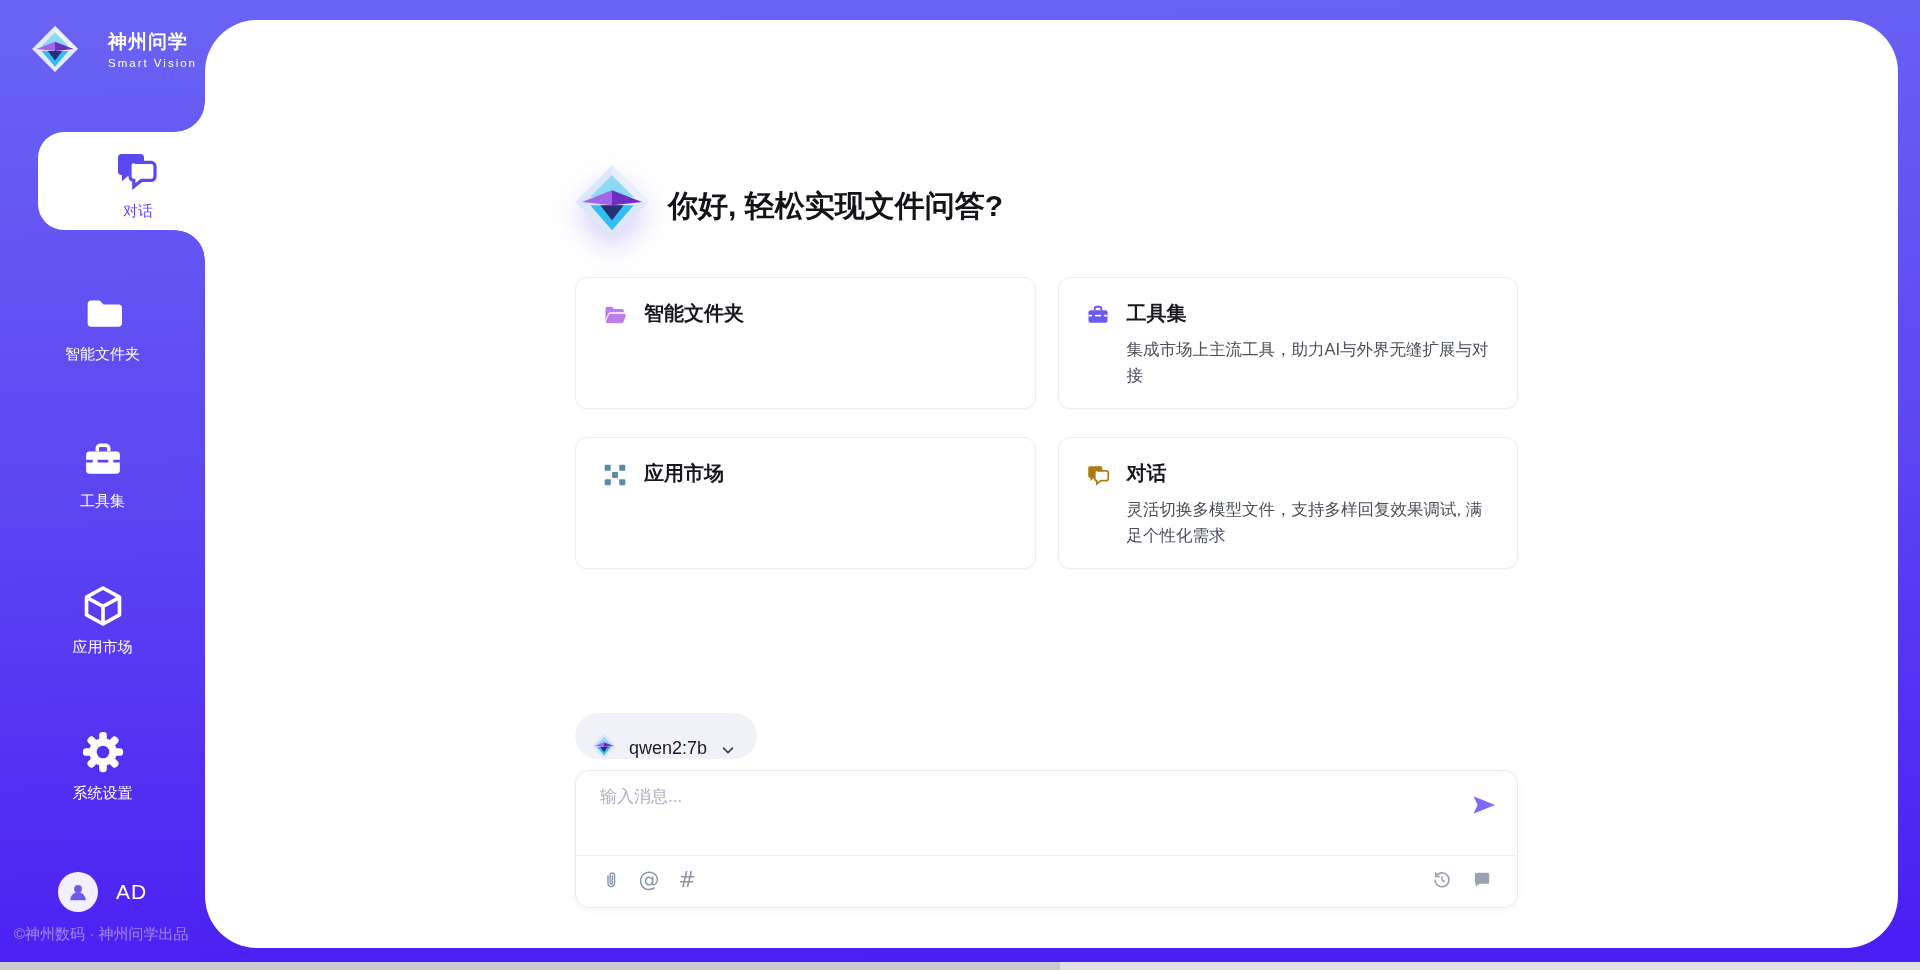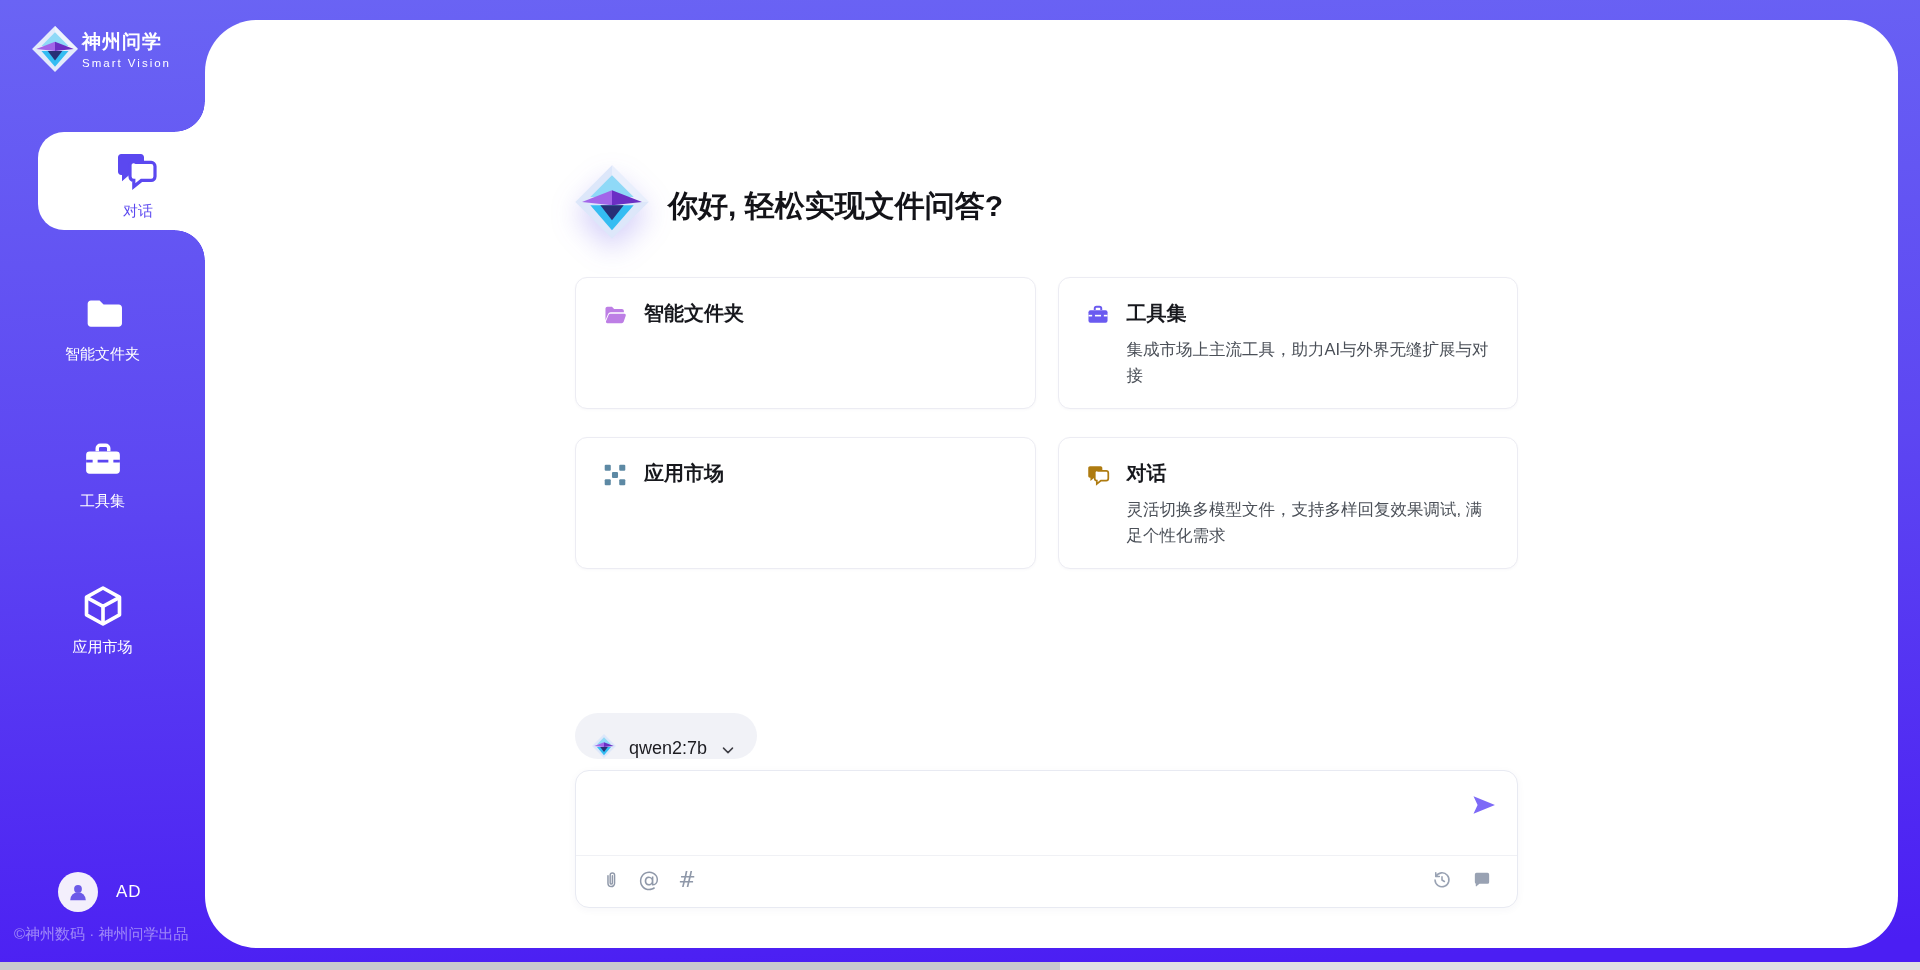--- a/index.html
+++ b/index.html
@@ -11,21 +11,21 @@
     background:linear-gradient(178deg,#6a64f4 0%,#5d46f2 48%,#4b1ef3 97%);
   }
 
   
   .main-panel{
     position:absolute; left:205px; top:20px; width:1693px; height:928px;
     background:#ffffff; border-radius:52px;
   }
 
   
-  .brand{ position:absolute; left:30px; top:24px; display:flex; align-items:center; gap:2px; }
+  .brand{ position:absolute; left:30px; top:24px; display:flex; align-items:center; gap:28px; }
   .brand .gem{ width:50px; height:50px; }
   .brand-name{ color:#ffffff; font-size:19px; font-weight:700; letter-spacing:1px; }
   .brand-sub{ color:#ffffff; font-size:11.5px; letter-spacing:2px; margin-top:2px; }
 
   
   .tab-active{
     position:absolute; left:38px; top:132px; width:167px; height:98px;
     background:#ffffff; border-radius:26px 0 0 26px; cursor:pointer;
   }
   .cut{ position:absolute; width:30px; height:30px; }
@@ -49,21 +49,21 @@
   .nav-cube{ top:583px; }
   .nav-gear{ top:729px; }
 
   .nav-item .seam, .tab-active .seam{ stroke:#5b45f2; }
 
   
   .user-chip{ position:absolute; left:58px; top:872px; display:flex; align-items:center; gap:18px; cursor:pointer; }
   .avatar{ width:40px; height:40px; border-radius:50%; background:#f3effc; display:flex;
     align-items:center; justify-content:center; }
   .avatar svg{ width:26px; height:26px; color:#6c5ae8; }
-  .user-name{ color:#ffffff; font-size:17px; letter-spacing:1px; }
+  .user-name{ color:#ffffff; font-size:21px; letter-spacing:1px; }
   .side-footer{ position:absolute; left:14px; top:925px; color:rgba(255,255,255,0.45); font-size:15px; }
 
   
   .hero-gem{ position:absolute; left:572px; top:162px; width:80px; height:80px;
     filter:drop-shadow(0 12px 14px rgba(86,66,230,0.25)); }
   .hero-title{ position:absolute; left:668px; top:186px; font-size:30px; font-weight:700; color:#131318; }
 
   
   .cards{
     position:absolute; left:575px; top:277px; width:943px;
@@ -174,20 +174,36 @@
   </div>
 
   <div class="nav-item nav-cube">
     <svg class="nav-icon" viewBox="0 0 24 24">
       <path d="M12 2.6l8.6 4.8v9.2L12 21.4l-8.6-4.8V7.4z" fill="none" stroke="currentColor" stroke-width="1.9" stroke-linejoin="round"></path>
       <path d="M3.6 7.6l8.4 4.6 8.4-4.6M12 12.2v9" fill="none" stroke="currentColor" stroke-width="1.9" stroke-linejoin="round"></path>
     </svg>
     <div class="nav-label">应用市场</div>
   </div>
 
+  <div class="nav-item nav-gear">
+    <svg class="nav-icon" viewBox="0 0 24 24">
+      <mask id="gearMask">
+        <g fill="#ffffff">
+          <rect x="10" y="1.5" width="4" height="21" rx="1.8"></rect>
+          <rect x="10" y="1.5" width="4" height="21" rx="1.8" transform="rotate(45 12 12)"></rect>
+          <rect x="10" y="1.5" width="4" height="21" rx="1.8" transform="rotate(90 12 12)"></rect>
+          <rect x="10" y="1.5" width="4" height="21" rx="1.8" transform="rotate(135 12 12)"></rect>
+          <circle cx="12" cy="12" r="7.2"></circle>
+        </g>
+        <circle cx="12" cy="12" r="3.3" fill="#000000"></circle>
+      </mask>
+      <rect width="24" height="24" fill="currentColor" mask="url(#gearMask)"></rect>
+    </svg>
+    <div class="nav-label">系统设置</div>
+  </div>
 
   <div class="user-chip">
     <div class="avatar">
       <svg viewBox="0 0 24 24">
         <circle cx="12" cy="9.2" r="3.6" fill="currentColor"></circle>
         <path d="M4.8 19.5a7.2 7.2 0 0 1 14.4 0z" fill="currentColor"></path>
       </svg>
     </div>
     <div class="user-name">AD</div>
   </div>
@@ -276,20 +292,21 @@
       <path d="M11 26h26L24 41z" fill="#34bdf2"></path>
       <path d="M17 26h14l-7 9z" fill="#283076"></path>
     </svg>
     <span class="model-name">qwen2:7b</span>
     <svg class="chevron" viewBox="0 0 24 24">
       <path d="M6 9.5l6 6 6-6" fill="none" stroke="currentColor" stroke-width="2" stroke-linecap="round" stroke-linejoin="round"></path>
     </svg>
   </button>
 
   <div class="composer">
+    <textarea placeholder="输入消息..." style=""></textarea>
     <button class="send-btn">
       <svg viewBox="0 0 24 24">
         <path d="M3 4.4 21.4 12 3 19.6l3.5-7.6z" fill="currentColor"></path>
       </svg>
     </button>
     <div class="composer-divider"></div>
     <div class="composer-tools">
       <button class="tool-btn">
         <svg viewBox="0 0 24 24">
           <path d="M8.7 7.3v8.3a3.6 3.6 0 0 0 7.2 0V6.7a2.4 2.4 0 0 0-4.8 0v8.5a1.2 1.2 0 0 0 2.4 0V7.3" fill="none" stroke="currentColor" stroke-width="1.6" stroke-linecap="round"></path>

